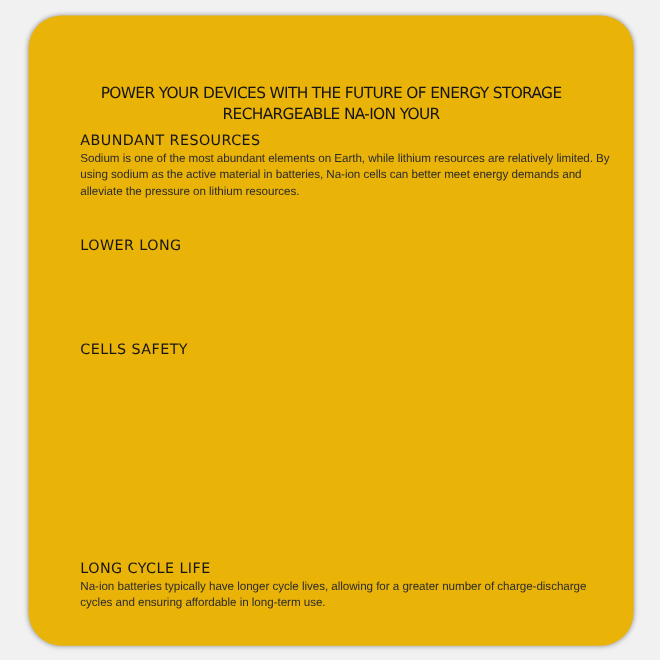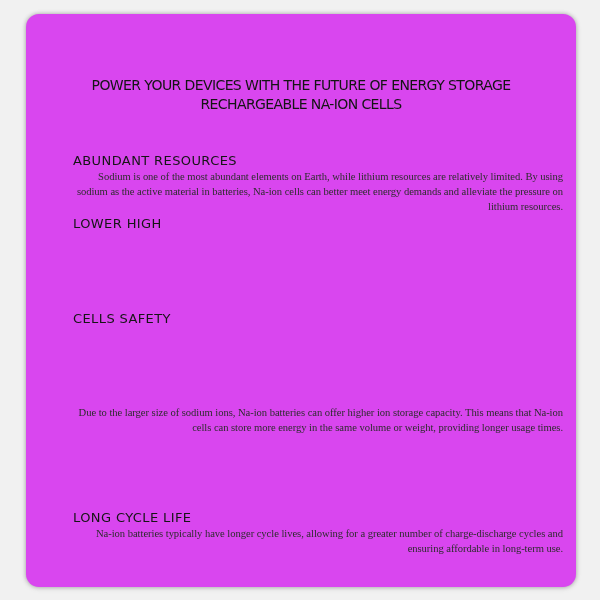--- a/index.html
+++ b/index.html
@@ -13,22 +13,22 @@
     body {
       position: relative;
       font-family: "Liberation Sans", "DejaVu Sans", sans-serif;
     }
     .card {
       position: absolute;
       left: 26px;
       top: 14px;
       width: 550px;
       height: 573px;
-      background: #d946ef;
-      border-radius: 13px;
+      background: #eab308;
+      border-radius: 30px;
       box-shadow: 0 0 4px rgba(0,0,0,0.28), 0 1px 6px rgba(0,0,0,0.10);
       box-sizing: border-box;
     }
     .title {
       position: absolute;
       left: 0;
       top: 62px;
       width: 100%;
       text-align: center;
       color: #141414;
@@ -50,55 +50,53 @@
       color: #151515;
       font-family: "DejaVu Sans", sans-serif;
       font-size: 13px;
       font-weight: normal;
       letter-spacing: 0.4px;
       line-height: 16px;
     }
     .section-body {
       margin: 0;
       color: #2c2c2c;
-      font-family: Liberation Serif, serif;
+      font-family: Liberation Sans, sans-serif;
       font-size: 10.6px;
       letter-spacing: -0.05px;
       line-height: 15.2px;
-      text-align: right;
     }
-    #sec-0 { top: 107px; margin-top: 32px; }
+    #sec-0 { top: 107px; }
     #sec-1 { top: 202px; }
     #sec-2 { top: 297px; }
     #sec-3 { top: 391px; }
     #sec-4 { top: 496px; }
   </style>
 </head>
 <body>
 
 <div class="card">
   <h1 class="title">
     <span>POWER YOUR DEVICES WITH THE FUTURE OF ENERGY STORAGE</span>
-    <span>RECHARGEABLE NA-ION CELLS</span>
+    <span>RECHARGEABLE NA-ION YOUR</span>
   </h1>
 
   <div class="section" id="sec-0">
     <h2 class="section-heading">ABUNDANT RESOURCES</h2>
     <p class="section-body">Sodium is one of the most abundant elements on Earth, while lithium resources are relatively limited. By using sodium as the active material in batteries, Na-ion cells can better meet energy demands and alleviate the pressure on lithium resources.</p>
   </div>
 
   <div class="section" id="sec-1">
-    <h2 class="section-heading">LOWER HIGH</h2>
+    <h2 class="section-heading">LOWER LONG</h2>
   </div>
 
   <div class="section" id="sec-2">
     <h2 class="section-heading">CELLS SAFETY</h2>
   </div>
 
   <div class="section" id="sec-3">
-    <p class="section-body">Due to the larger size of sodium ions, Na-ion batteries can offer higher ion storage capacity. This means that Na-ion cells can store more energy in the same volume or weight, providing longer usage times.</p>
   </div>
 
   <div class="section" id="sec-4">
     <h2 class="section-heading">LONG CYCLE LIFE</h2>
     <p class="section-body">Na-ion batteries typically have longer cycle lives, allowing for a greater number of charge-discharge cycles and ensuring affordable in long-term use.</p>
   </div>
 </div>
 
 </body></html>

